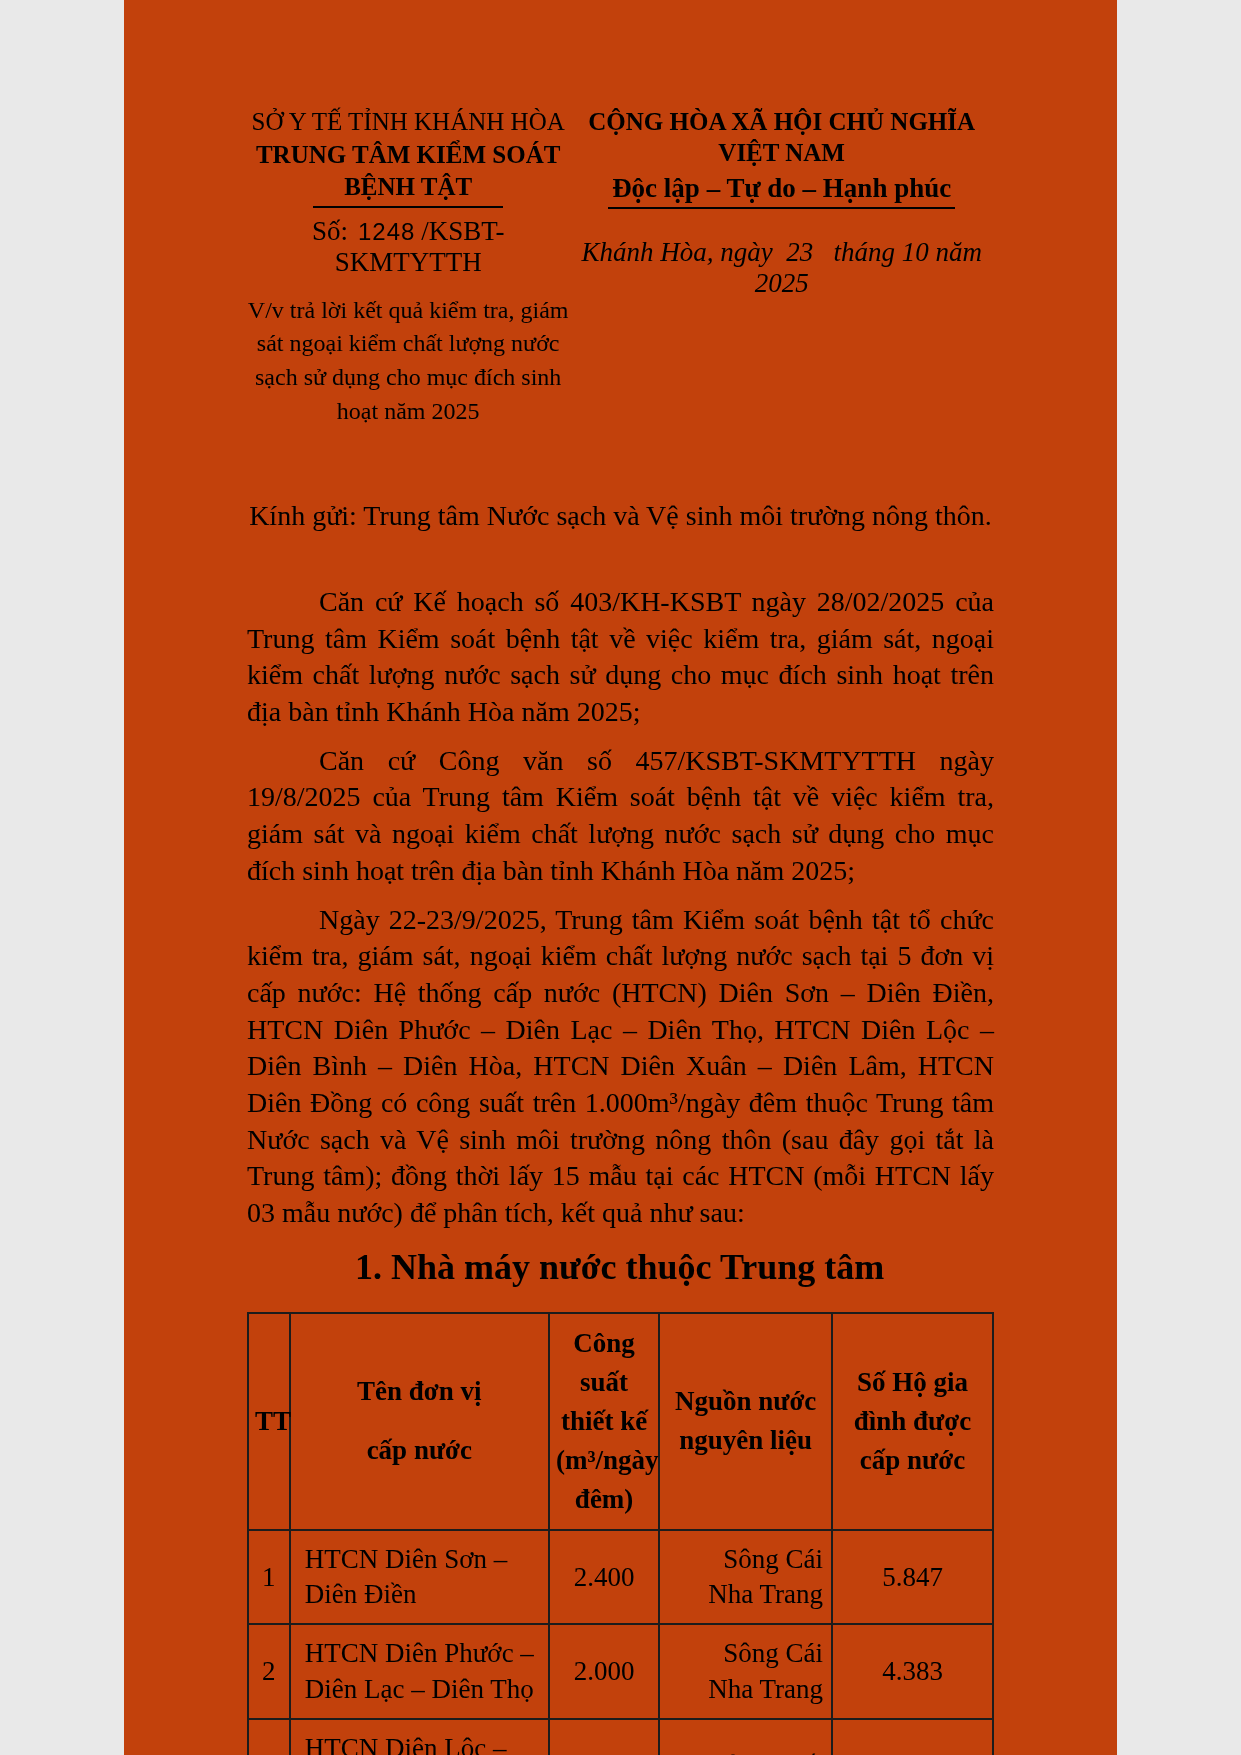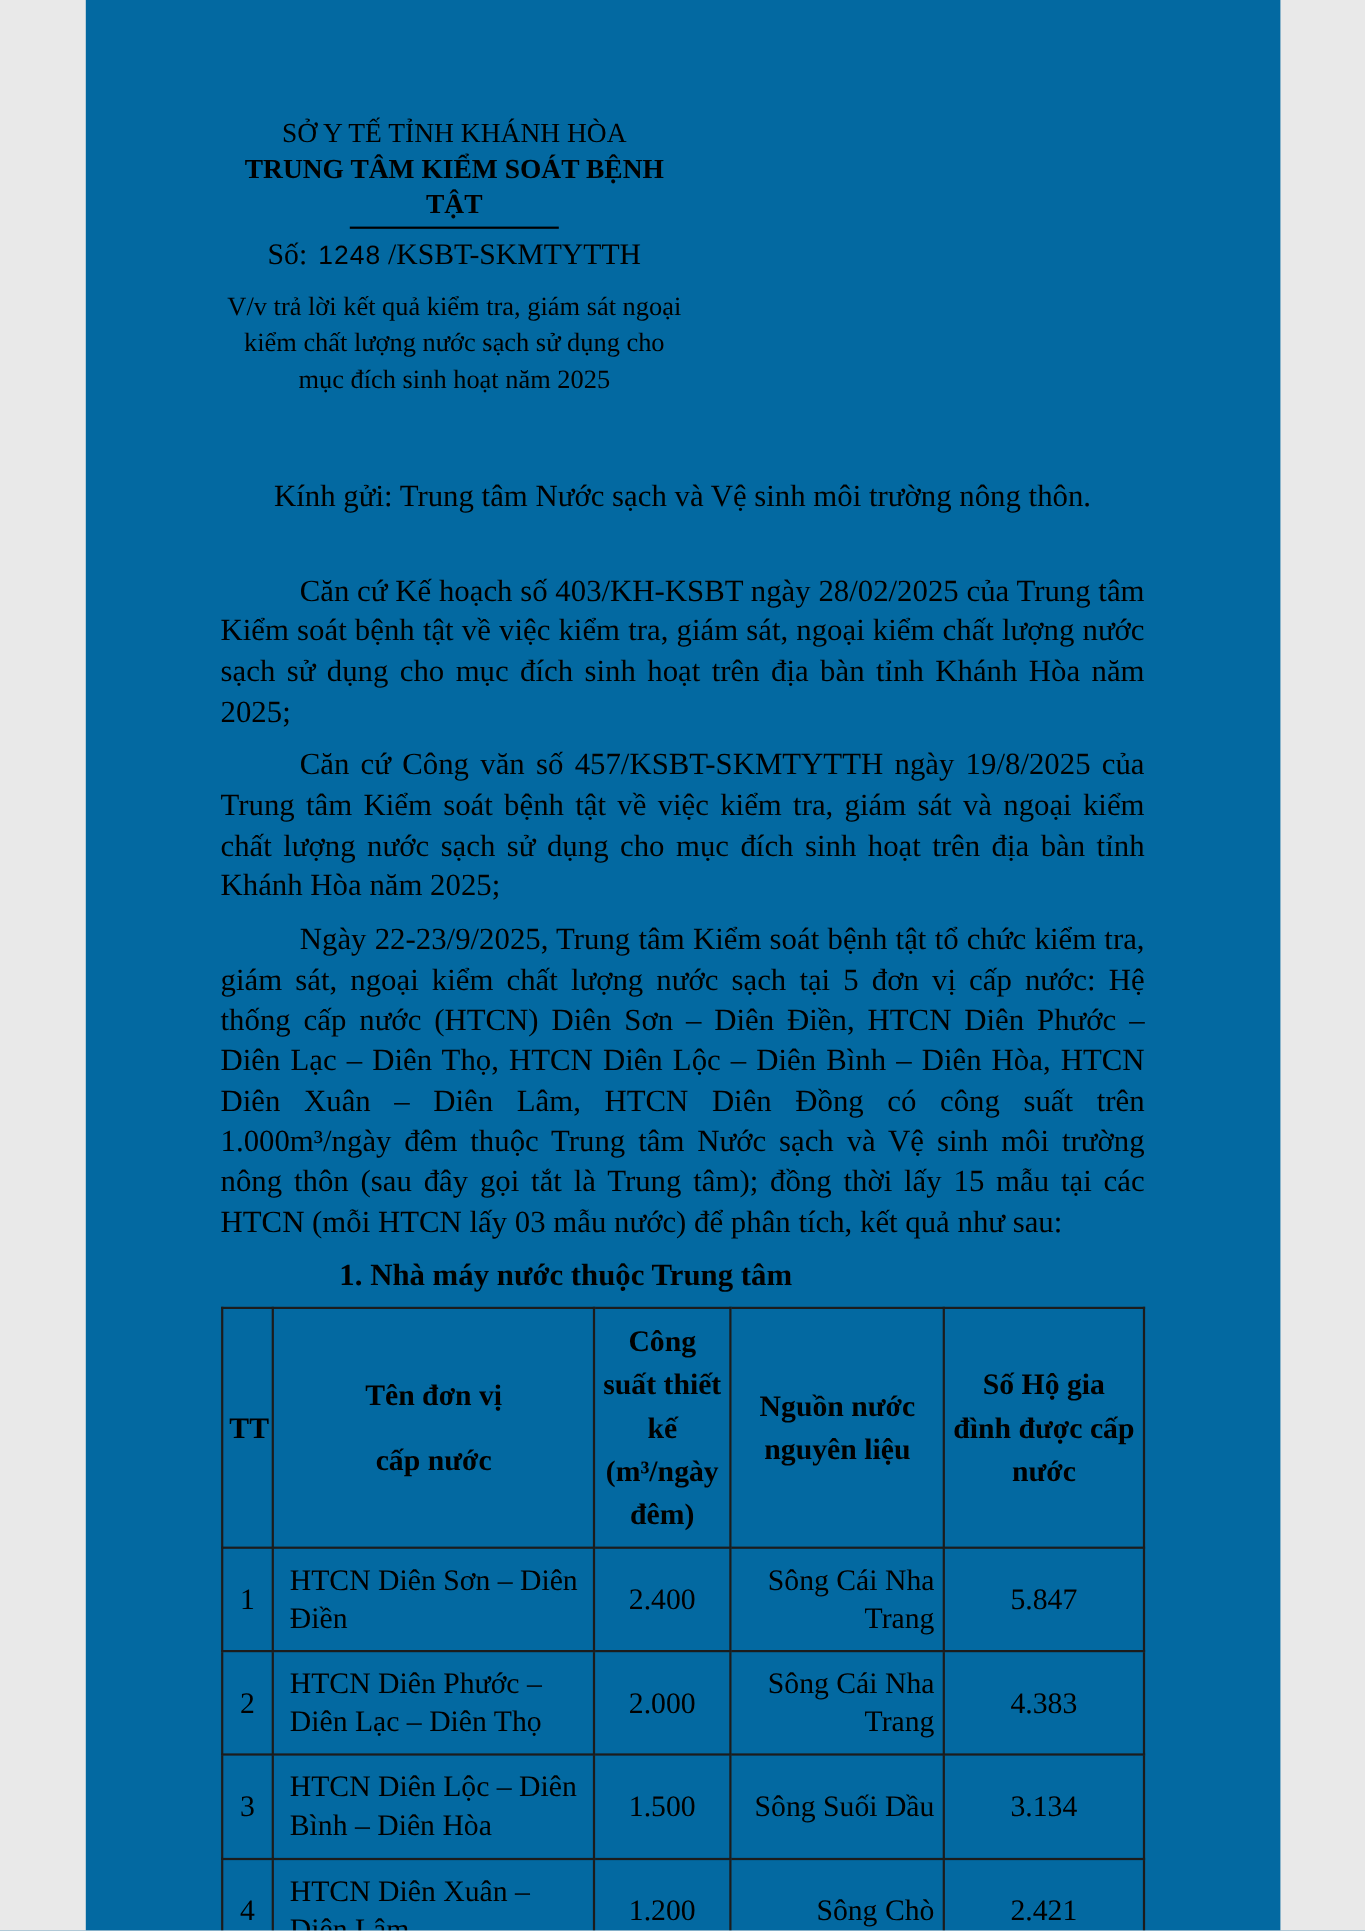--- a/index.html
+++ b/index.html
@@ -1,20 +1,20 @@
 <!DOCTYPE html>
 <html lang="vi"><head>
 <meta charset="utf-8">
 <style>
   html,body { margin:0; padding:0; background:#e9e9e9; }
   .page {
     position:relative;
-    width:1086px; height:1755px;
+    width:993px; height:1755px;
     margin:0 auto;
-    background:#0369a1;
+    background:#c2410c;
     color:#000000;
     font-family:"Liberation Serif", serif;
     box-sizing:border-box;
     padding:106px 123px 0 123px;
     overflow:hidden;
   }
 
   
   .header { display:flex; justify-content:space-between; align-items:flex-start; }
   .header-left  { width:425px; text-align:center; }
@@ -39,21 +39,21 @@
   .recipient { text-align:center; font-size:28px; margin-top:72px; }
 
   .body-text { margin-top:52px; }
   .para {
     font-size:28px; line-height:1.31;
     text-align:justify; text-indent:72px;
     margin:0 0 12px 0;
   }
 
   .heading-1 { font-size:28px; font-weight:bold; margin:16px 0 0 88px; }
-  .heading-2 { font-size:28px; font-weight:bold; margin:14px 0 12px 108px; }
+  .heading-2 { font-size:36px; font-weight:bold; margin:14px 0 24px 108px; }
 
   
   table.water-table { width:100%; border-collapse:collapse; table-layout:fixed; }
   .water-table th, .water-table td {
     border:2px solid #1c1c1c;
     vertical-align:middle;
   }
   .water-table th {
     font-size:27px; font-weight:bold; text-align:center;
     line-height:1.45; padding:10px 6px;
@@ -83,20 +83,25 @@
     <div class="header-left">
       <div class="org-parent">SỞ Y TẾ TỈNH KHÁNH HÒA</div>
       <div class="org-name">TRUNG TÂM KIỂM SOÁT BỆNH TẬT</div>
       <div class="org-rule"></div>
       <div class="doc-number-line">
         <span class="lbl">Số:</span><span class="doc-number">1248</span><span>/KSBT-SKMTYTTH</span>
       </div>
       <div class="subject">V/v trả lời kết quả kiểm tra, giám sát ngoại kiểm chất lượng nước sạch sử dụng cho mục đích sinh hoạt năm 2025</div>
     </div>
 
+    <div class="header-right">
+      <div class="national-title">CỘNG HÒA XÃ HỘI CHỦ NGHĨA VIỆT NAM</div>
+      <div><span class="motto">Độc lập – Tự do – Hạnh phúc</span></div>
+      <div class="date-line">Khánh Hòa, ngày  23   tháng 10 năm 2025</div>
+    </div>
   </div>
 
   <div class="recipient">Kính gửi: Trung tâm Nước sạch và Vệ sinh môi trường nông thôn.</div>
 
   <div class="body-text">
     <p class="para">Căn cứ Kế hoạch số 403/KH-KSBT ngày 28/02/2025 của Trung tâm Kiểm soát bệnh tật về việc kiểm tra, giám sát, ngoại kiểm chất lượng nước sạch sử dụng cho mục đích sinh hoạt trên địa bàn tỉnh Khánh Hòa năm 2025;</p>
     <p class="para">Căn cứ Công văn số 457/KSBT-SKMTYTTH ngày 19/8/2025 của Trung tâm Kiểm soát bệnh tật về việc kiểm tra, giám sát và ngoại kiểm chất lượng nước sạch sử dụng cho mục đích sinh hoạt trên địa bàn tỉnh Khánh Hòa năm 2025;</p>
     <p class="para">Ngày 22-23/9/2025, Trung tâm Kiểm soát bệnh tật tổ chức kiểm tra, giám sát, ngoại kiểm chất lượng nước sạch tại 5 đơn vị cấp nước: Hệ thống cấp nước (HTCN) Diên Sơn – Diên Điền, HTCN Diên Phước – Diên Lạc – Diên Thọ, HTCN Diên Lộc – Diên Bình – Diên Hòa, HTCN Diên Xuân – Diên Lâm, HTCN Diên Đồng có công suất trên 1.000m³/ngày đêm thuộc Trung tâm Nước sạch và Vệ sinh môi trường nông thôn (sau đây gọi tắt là Trung tâm); đồng thời lấy 15 mẫu tại các HTCN (mỗi HTCN lấy 03 mẫu nước) để phân tích, kết quả như sau:</p>
   </div>
 

